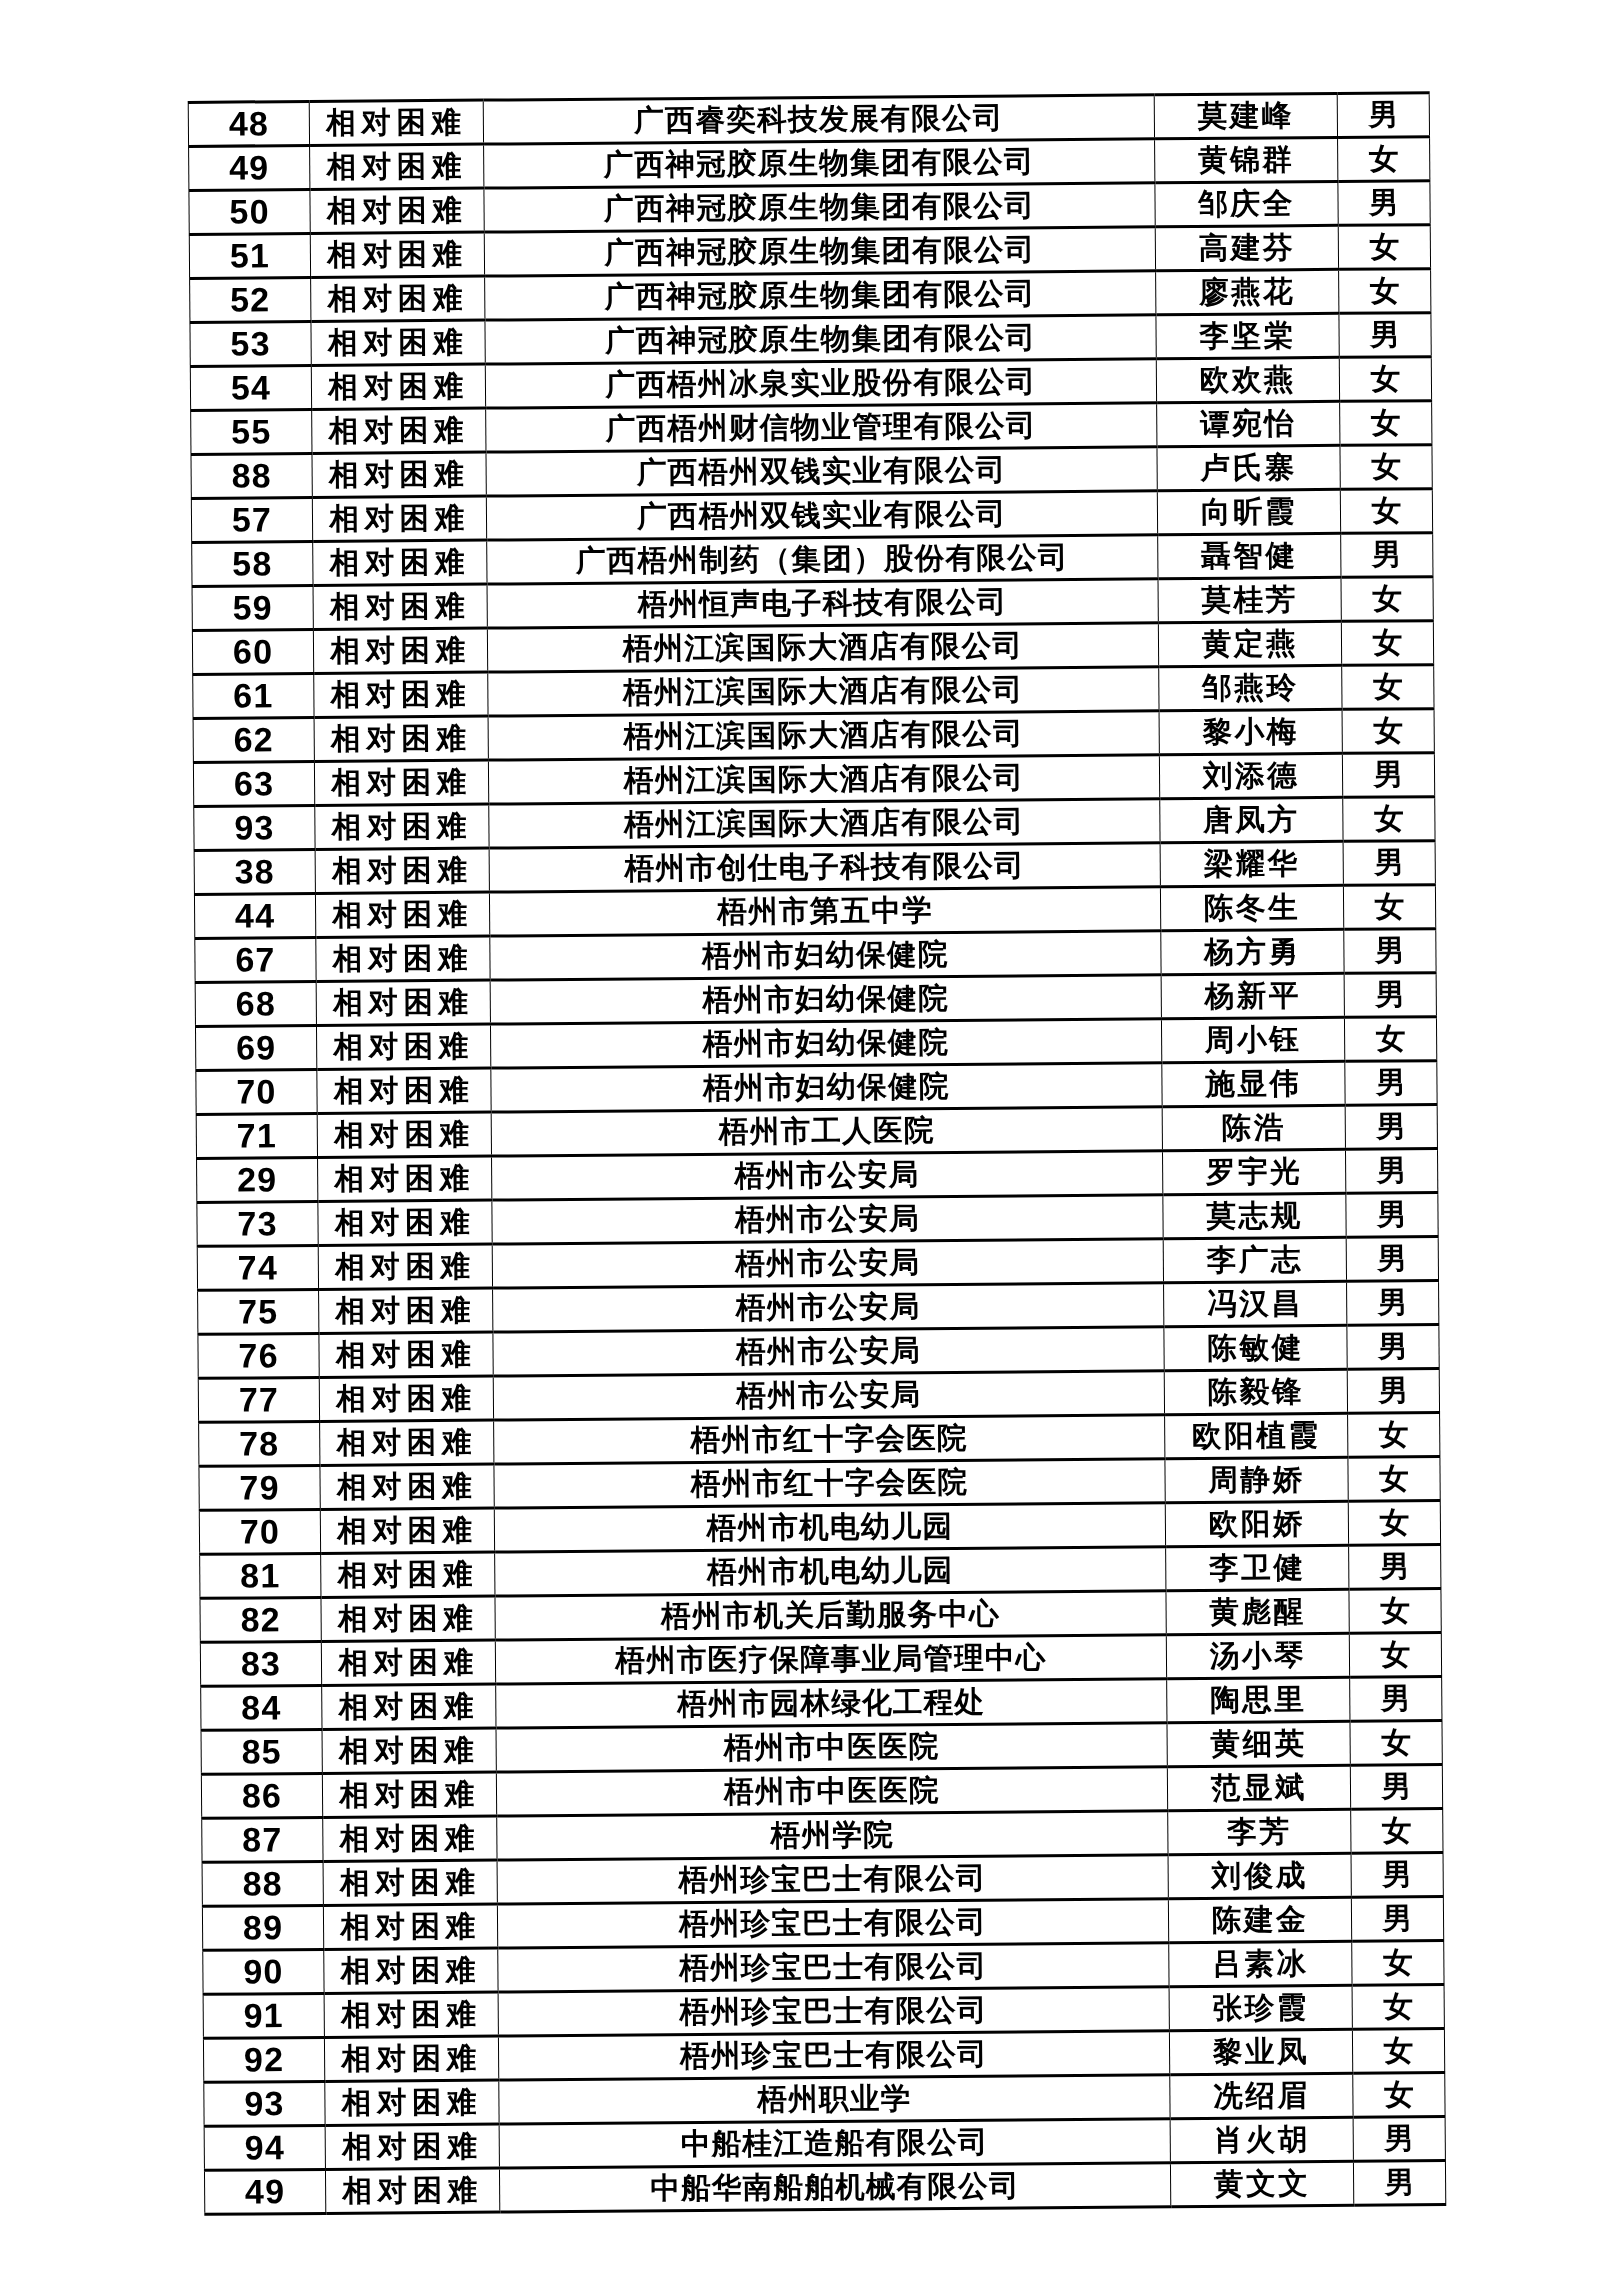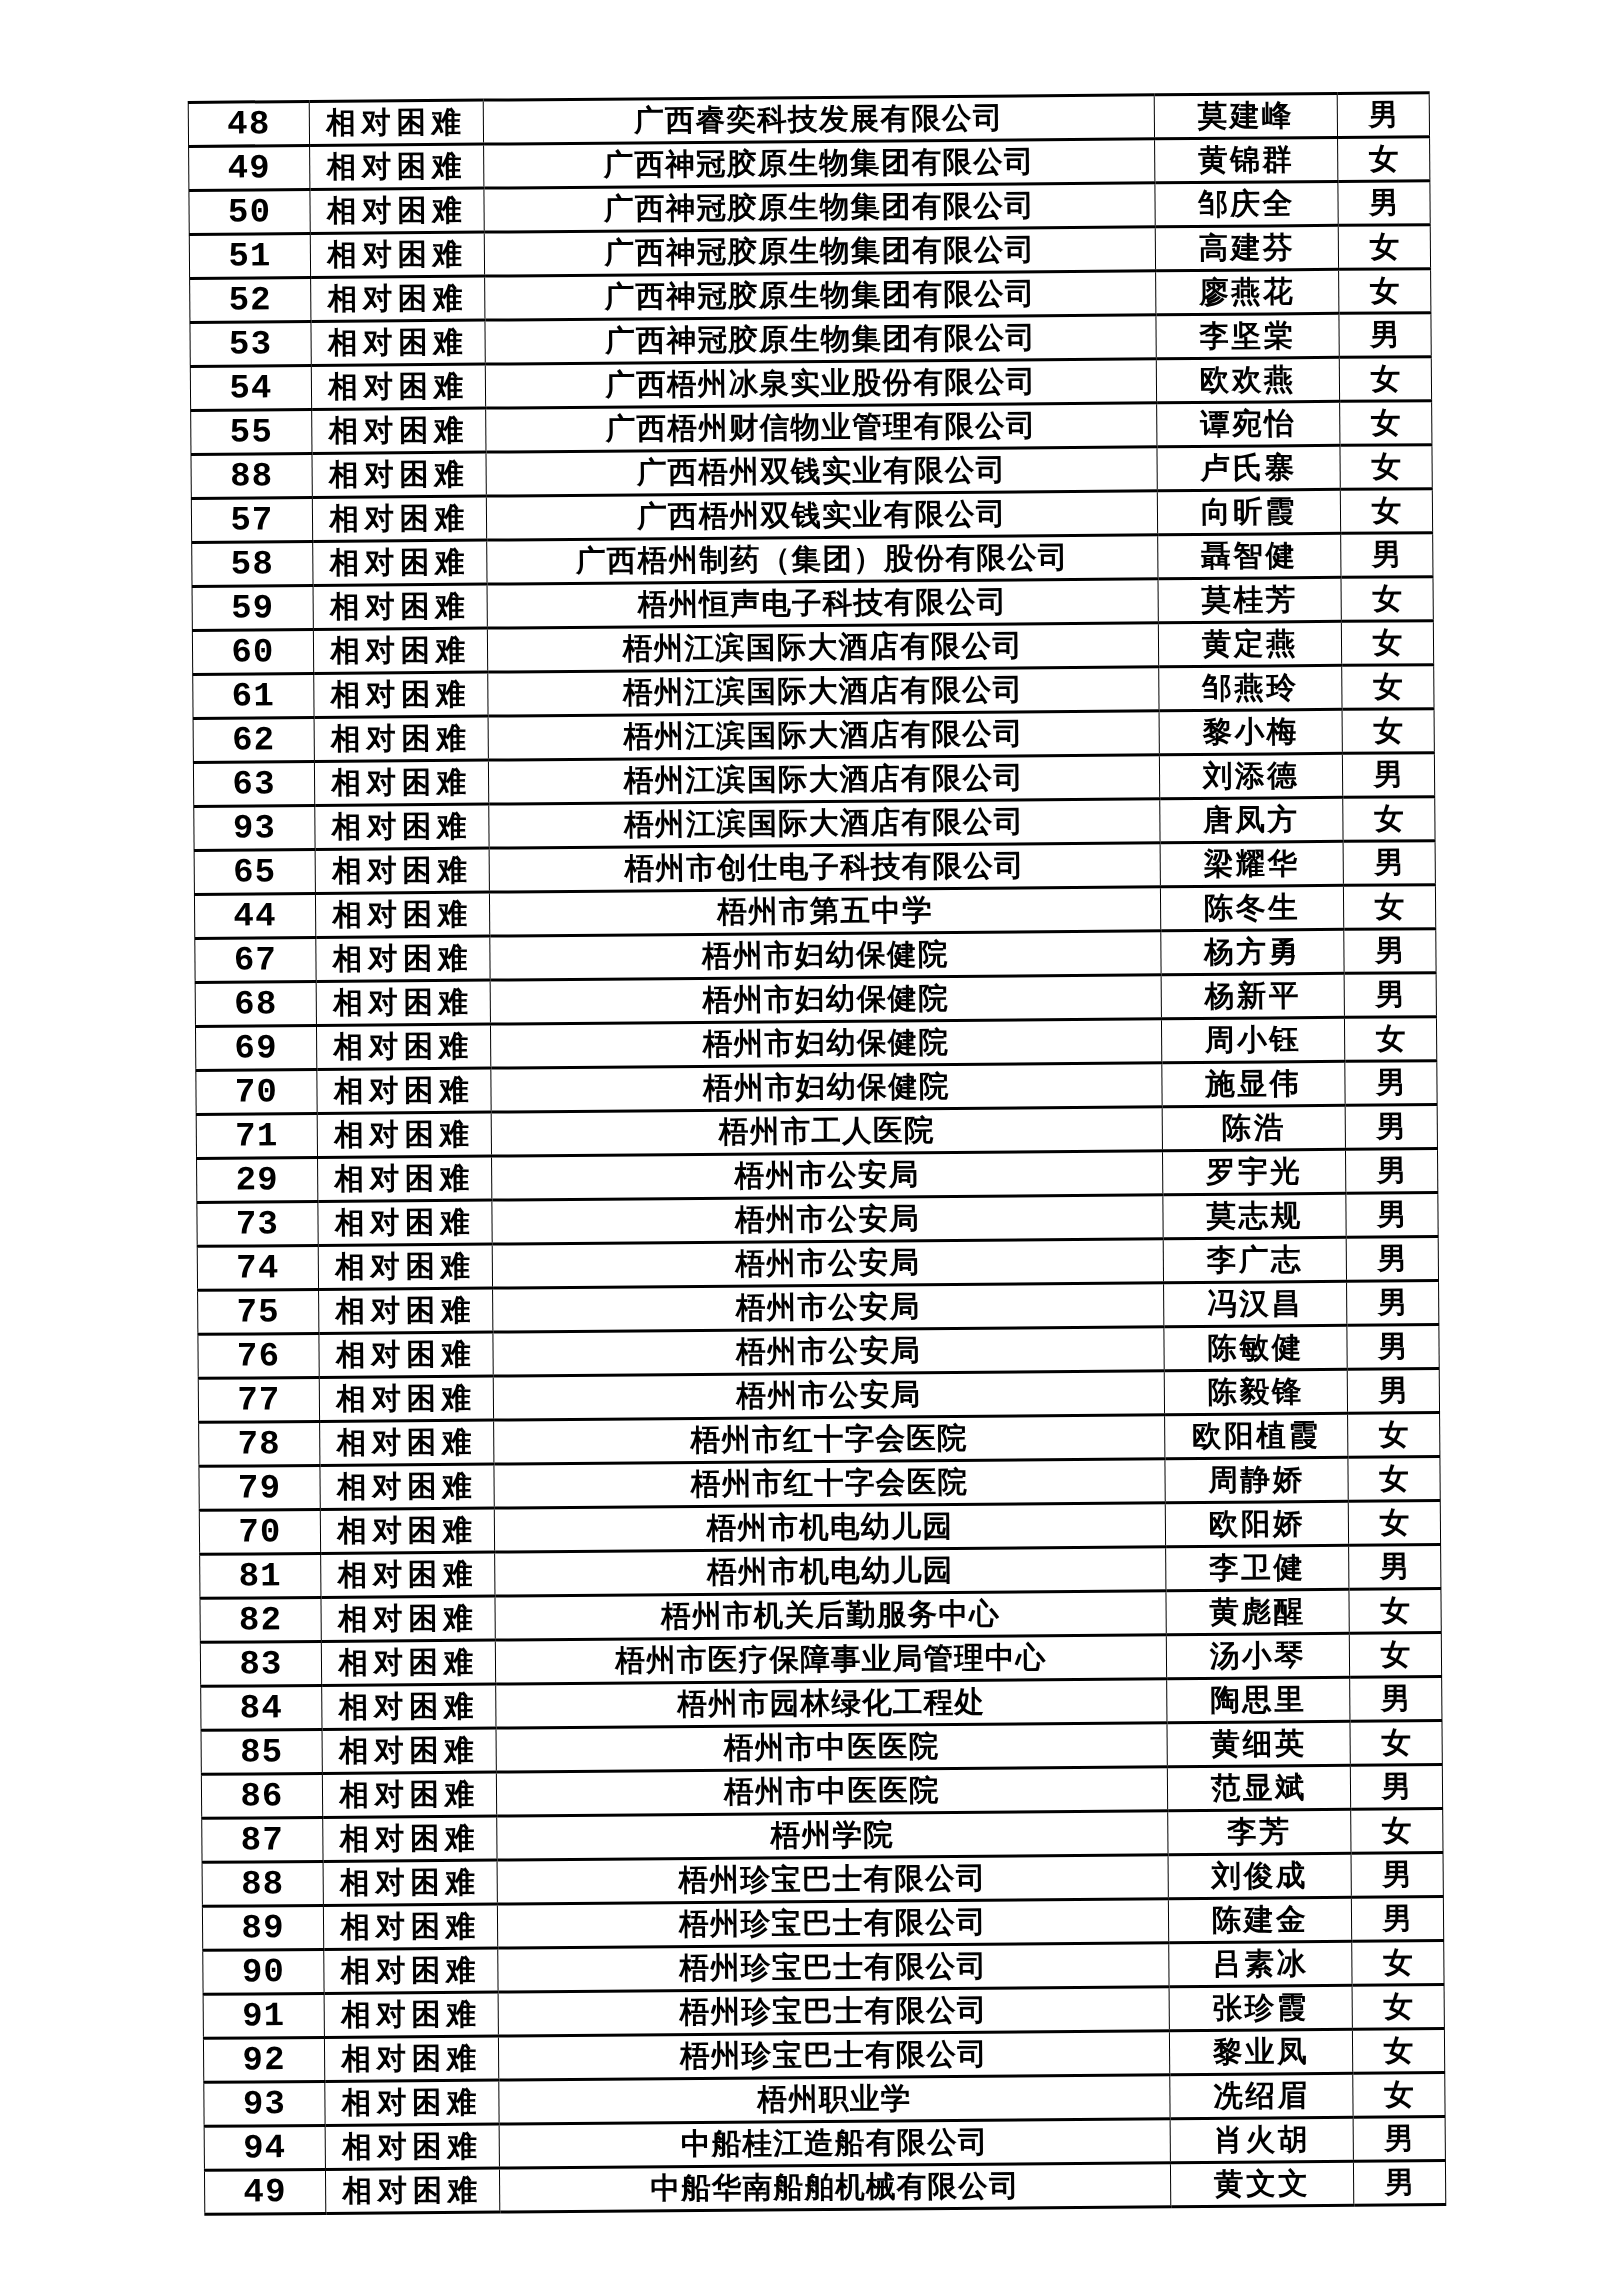--- a/index.html
+++ b/index.html
@@ -6,21 +6,21 @@
     margin: 0;
     padding: 0;
     background: #e8e8e8;
   }
   .page {
     position: relative;
     width: 1618px;
     height: 2295px;
     background: #ffffff;
     overflow: hidden;
-    font-family: Liberation Mono, monospace;
+    font-family: Liberation Sans, sans-serif;
     color: #000000;
   }
   table.roster {
     position: absolute;
     left: 196px;
     top: 96px;
     width: 1241px;
     border-collapse: collapse;
     table-layout: fixed;
     transform: rotate(-0.45deg);
@@ -172,21 +172,21 @@
           <td class="c4">男</td>
         </tr>
         <tr>
           <td class="c0">93</td>
           <td class="c1">相对困难</td>
           <td class="c2">梧州江滨国际大酒店有限公司</td>
           <td class="c3">唐凤方</td>
           <td class="c4">女</td>
         </tr>
         <tr>
-          <td class="c0">65</td>
+          <td class="c0">38</td>
           <td class="c1">相对困难</td>
           <td class="c2">梧州市创仕电子科技有限公司</td>
           <td class="c3">梁耀华</td>
           <td class="c4">男</td>
         </tr>
         <tr>
           <td class="c0">44</td>
           <td class="c1">相对困难</td>
           <td class="c2">梧州市第五中学</td>
           <td class="c3">陈冬生</td>

